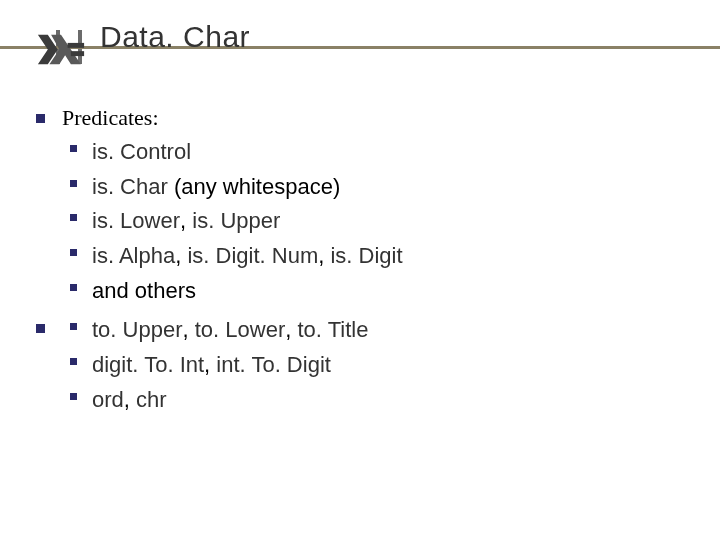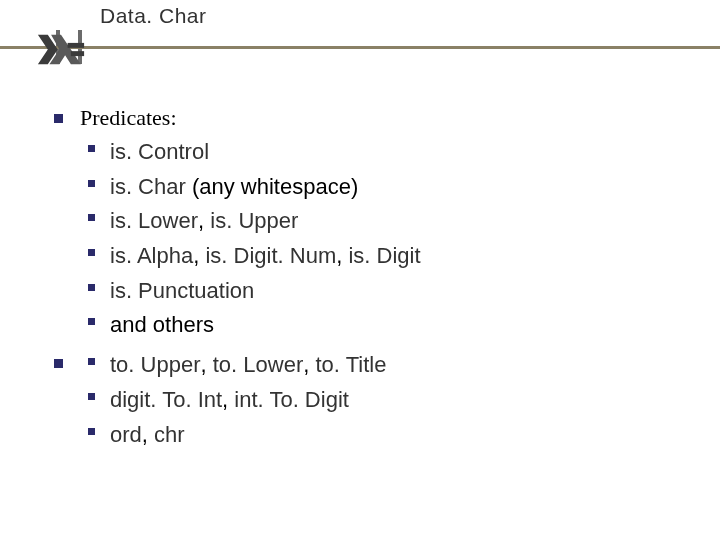--- a/index.html
+++ b/index.html
@@ -6,22 +6,22 @@
   .slide{position:relative;width:720px;height:540px;}
   
   .rule{position:absolute;left:0;top:46px;width:720px;height:3px;background:#8a8166;}
   
   .tick{position:absolute;width:4px;background:#6b6b6b;top:30px;height:34px}
   .tick.a{left:56px}
   .tick.b{left:78px}
   
   .logo{position:absolute;left:36px;top:33px;width:50px;height:33px}
   .logo svg{width:50px;height:33px;display:block}
-  .title{position:absolute;top:4px;left:100px;font-family:Verdana,Geneva,sans-serif;font-size:21px;color:#333;letter-spacing:.5px}
-  .body{position:absolute;top:95px;left:50px;width:620px}
+  .title{position:absolute;top:20px;left:100px;font-family:Verdana,Geneva,sans-serif;font-size:30px;color:#333;letter-spacing:.5px}
+  .body{position:absolute;top:95px;left:32px;width:620px}
   .lvl1{margin:10px 0 6px 0;font-size:22px;font-family:Georgia,serif;position:relative;padding-left:30px}
   .lvl1 .bullet{position:absolute;left:4px;top:9px;width:9px;height:9px;background:#2a2a6a}
   .lvl2{margin:5px 0 5px 38px;font-size:22px;position:relative;padding-left:22px;font-family:Georgia,serif;line-height:1.35}
   .lvl2 .bullet{position:absolute;left:0;top:8px;width:7px;height:7px;background:#2a2a6a}
   .code{font-family:Verdana,Geneva,sans-serif;color:#333}
   .plain{font-family:Liberation Sans, sans-serif}
 </style>
 </head>
 <body>
 
@@ -38,20 +38,20 @@
     </svg>
   </div>
   <div class="title code">Data. Char</div>
 
   <div class="body" id="body">
       <div class="lvl1"><span class="bullet"></span><span>Predicates:</span></div>
       <div class="lvl2"><span class="bullet"></span><span class="code">is. Control</span></div>
       <div class="lvl2"><span class="bullet"></span><span class="code">is. Char</span><span class="plain"> (any whitespace)</span></div>
       <div class="lvl2"><span class="bullet"></span><span class="code">is. Lower</span><span class="plain">, </span><span class="code">is. Upper</span></div>
       <div class="lvl2"><span class="bullet"></span><span class="code">is. Alpha</span><span class="plain">, </span><span class="code">is. Digit. Num</span><span class="plain">, </span><span class="code">is. Digit</span></div>
-      <div class="lvl2"><span class="bullet"></span><span class="code">is. Punctuation</span></div>
+      <div class="lvl2"><span class="bullet"></span></div>
       <div class="lvl2"><span class="bullet"></span><span class="plain">and others</span></div>
       <div class="lvl1"><span class="bullet"></span></div>
       <div class="lvl2"><span class="bullet"></span><span class="code">to. Upper</span><span class="plain">, </span><span class="code">to. Lower</span><span class="plain">, </span><span class="code">to. Title</span></div>
       <div class="lvl2"><span class="bullet"></span><span class="code">digit. To. Int</span><span class="plain">, </span><span class="code">int. To. Digit</span></div>
       <div class="lvl2"><span class="bullet"></span><span class="code">ord</span><span class="plain">, </span><span class="code">chr</span></div>
     </div>
 </div>
 
 </body></html>

